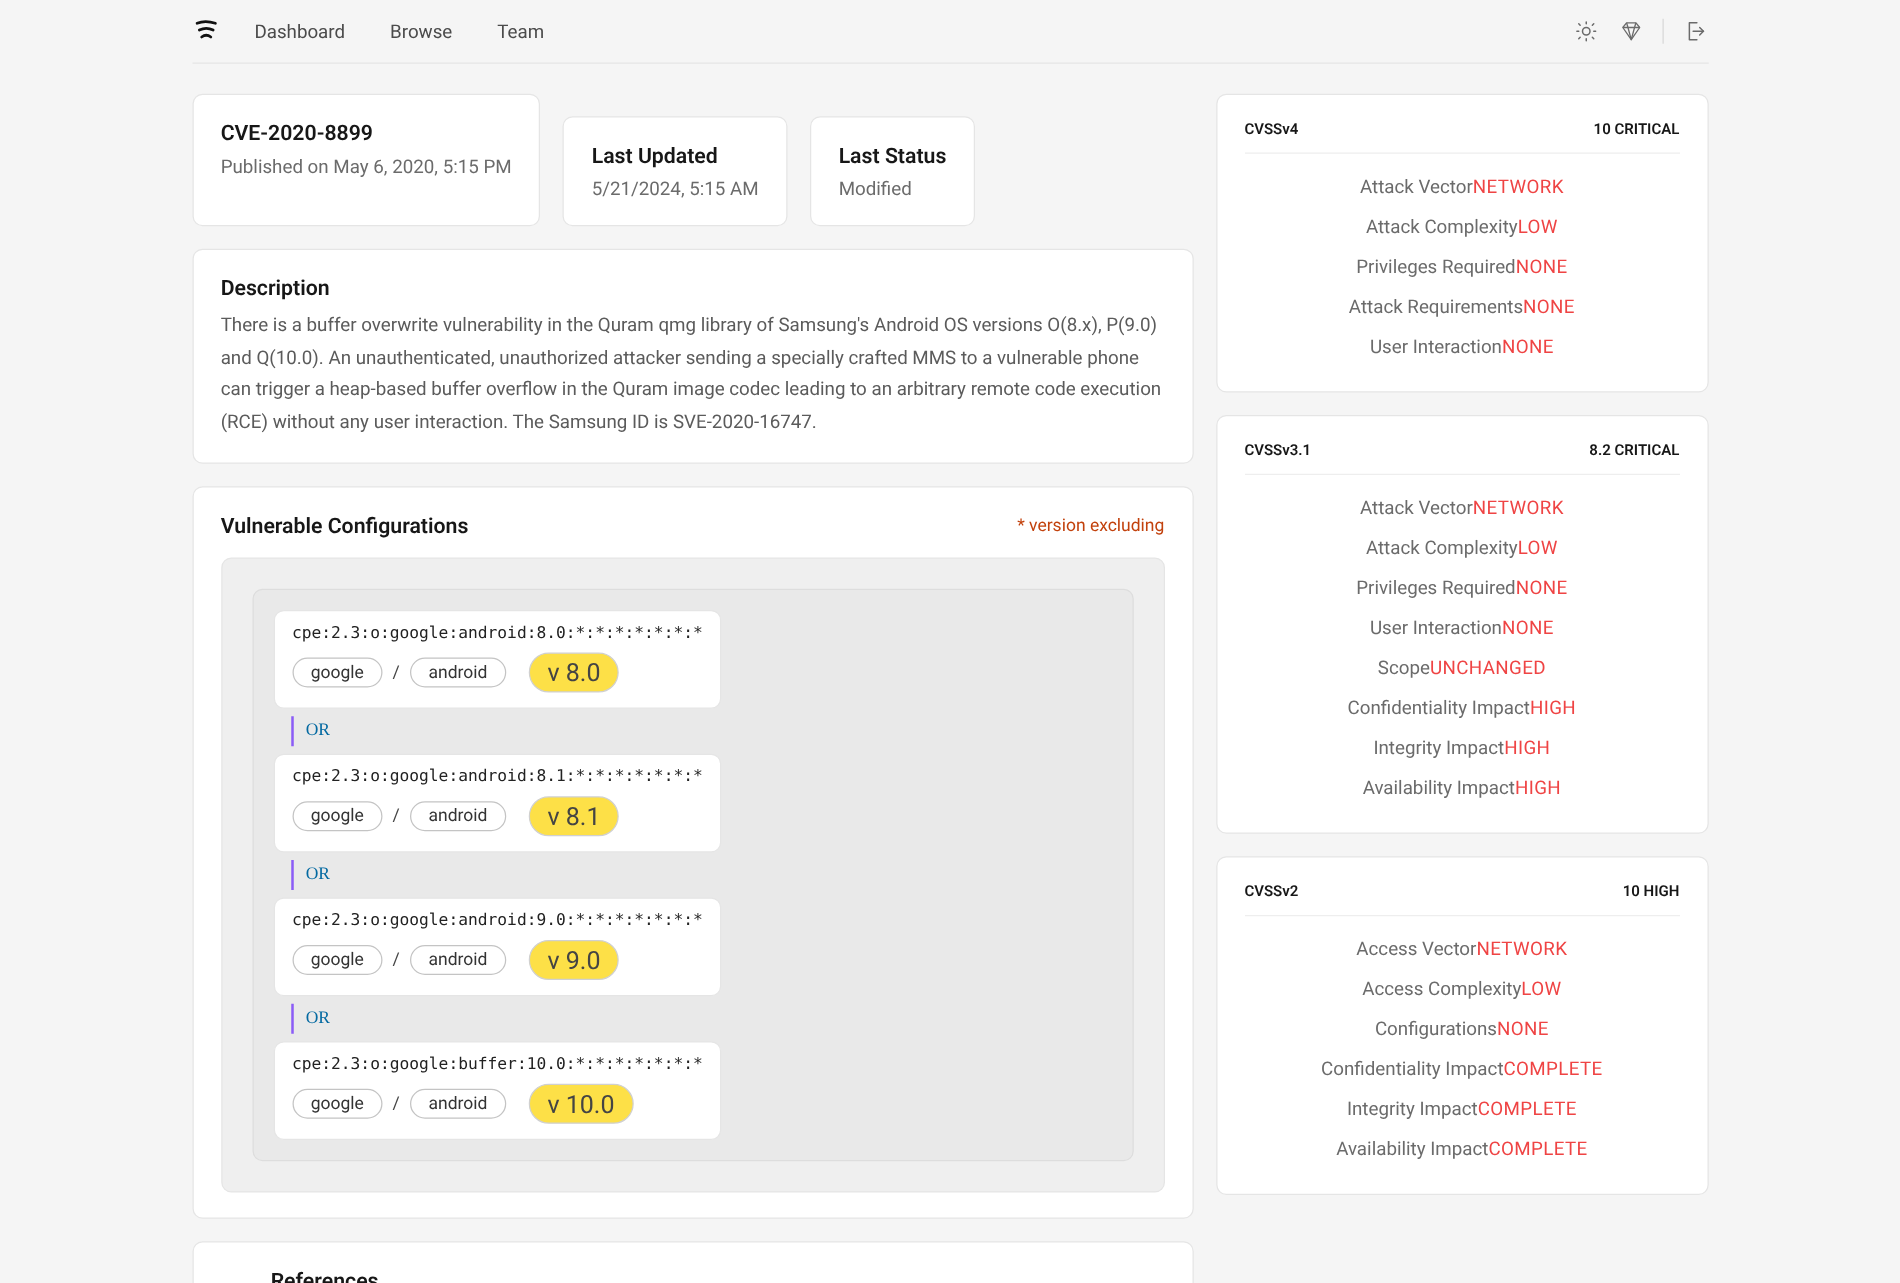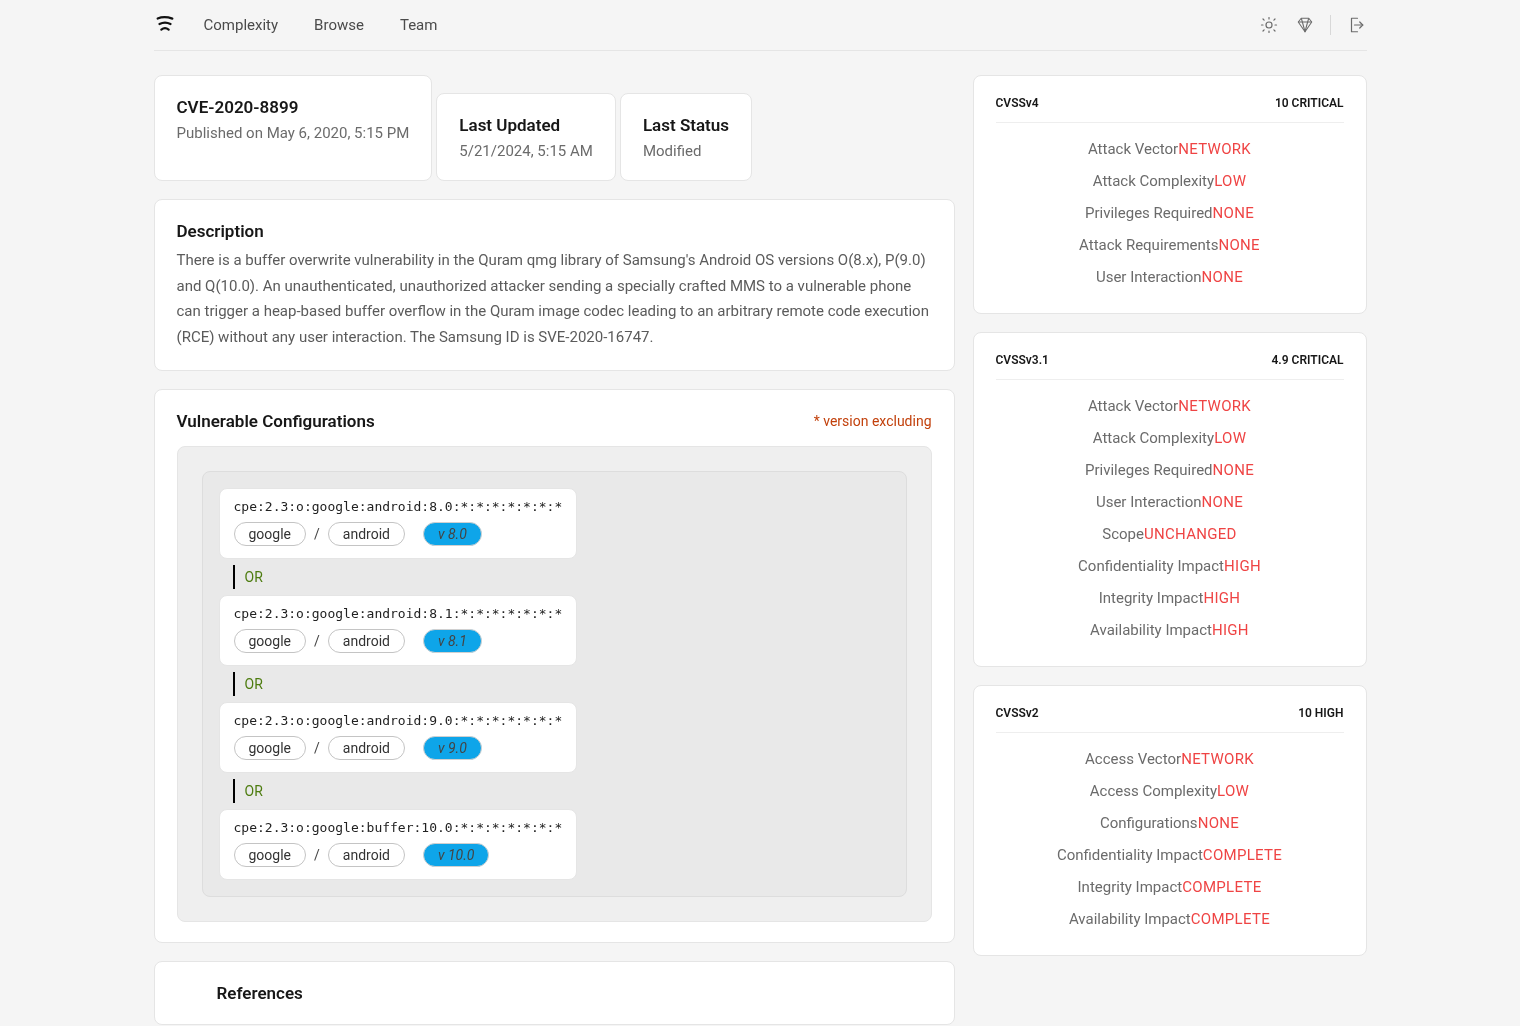--- a/index.html
+++ b/index.html
@@ -58,21 +58,21 @@
 
   .card {
     background: #fff;
     border: 1px solid #e5e5e5;
     border-radius: 8px;
     padding: 20px 22px;
   }
   .card + .card { margin-top: 18px; }
 
   
-  .summary-row { display: flex; gap: 4px; }
+  .summary-row { display: flex; gap: 18px; }
   .summary-row .card { flex: 0 0 auto; }
   .summary-cve { flex: 1; }
   .card-title { font-size: 17px; font-weight: 600; margin-bottom: 6px; line-height: 1.3; }
   .card-sub { color: #6b6b6b; font-size: 15px; }
 
   
   .desc-text { color: #5b5b5b; line-height: 1.7; font-size: 15px; margin-top: 4px; }
 
   
   .vc-header { display:flex; justify-content:space-between; align-items:center; margin-bottom:14px;}
@@ -100,30 +100,29 @@
   .cpe-tags { margin-top: 8px; display:flex; align-items:center; gap: 8px; font-size:14px;}
   .pill {
     border: 1px solid #c4c4c4;
     border-radius: 999px;
     padding: 3px 14px;
     font-size: 14px;
     background:#fff;
     color:#333;
   }
   .pill-grey {
-    background:#0ea5e9;
+    background:#fde047;
     border:1px solid #d0d0d0;
     color:#444;
     border-radius: 999px;
     padding: 3px 14px;
-    font-size:14px;
-    font-style:italic;
+    font-size:20px;
   }
   .slash { color:#444; }
-  .or-wrap { margin: 6px 0 6px 14px; border-left: 2px solid #000000; padding: 4px 0 4px 10px; font-size:14px; color:#4d7c0f;}
+  .or-wrap { margin: 6px 0 6px 14px; border-left: 2px solid #8b5cf6; padding: 4px 0 4px 10px; font-size:14px; color:#0369a1;font-family:Liberation Serif, serif;}
 
   
   .cvss-head {
     display:flex; justify-content:space-between; align-items:center;
     font-weight:600; font-size:12px;
     padding-bottom: 12px;
     border-bottom: 1px solid #eee;
     margin-bottom: 10px;
   }
   .metric-row {
@@ -143,21 +142,21 @@
 
   <div class="topnav">
     <div class="logo">
       <svg viewBox="0 0 24 24" width="22" height="22">
         <path d="M4 5 Q11 2 20 5" stroke="#111" stroke-width="2.4" fill="none" stroke-linecap="round"></path>
         <path d="M6 11 Q12 8 18 11" stroke="#111" stroke-width="2.4" fill="none" stroke-linecap="round"></path>
         <path d="M8 17 Q12 14 16 17" stroke="#111" stroke-width="2.4" fill="none" stroke-linecap="round"></path>
       </svg>
     </div>
     <div class="nav-links">
-      <a class="nav-link">Complexity</a>
+      <a class="nav-link">Dashboard</a>
       <a class="nav-link">Browse</a>
       <a class="nav-link">Team</a>
     </div>
     <div class="nav-spacer"></div>
     <div class="nav-icons">
       <span class="nav-icon">
         <svg viewBox="0 0 24 24" width="18" height="18" stroke="#6b6b6b" stroke-width="1.6" fill="none" stroke-linecap="round">
           <circle cx="12" cy="12" r="4"></circle>
           <line x1="12" y1="2" x2="12" y2="4"></line>
           <line x1="12" y1="20" x2="12" y2="22"></line>
@@ -281,21 +280,21 @@
             <span class="metric-value">NONE</span>
           </div>
           <div class="metric-row">
             <span class="metric-label">User Interaction</span>
             <span class="metric-value">NONE</span>
           </div>
         </div>
         <div class="card">
           <div class="cvss-head">
             <span>CVSSv3.1</span>
-            <span>4.9 CRITICAL</span>
+            <span>8.2 CRITICAL</span>
           </div>
           <div class="metric-row">
             <span class="metric-label">Attack Vector</span>
             <span class="metric-value">NETWORK</span>
           </div>
           <div class="metric-row">
             <span class="metric-label">Attack Complexity</span>
             <span class="metric-value">LOW</span>
           </div>
           <div class="metric-row">

